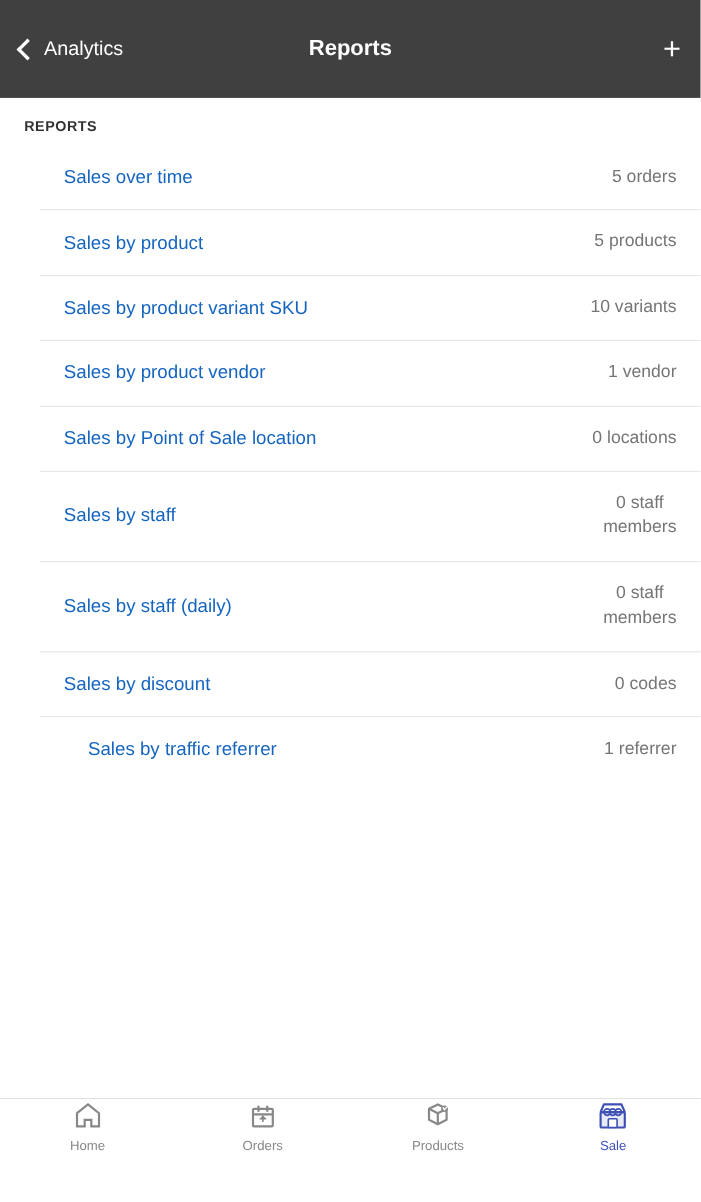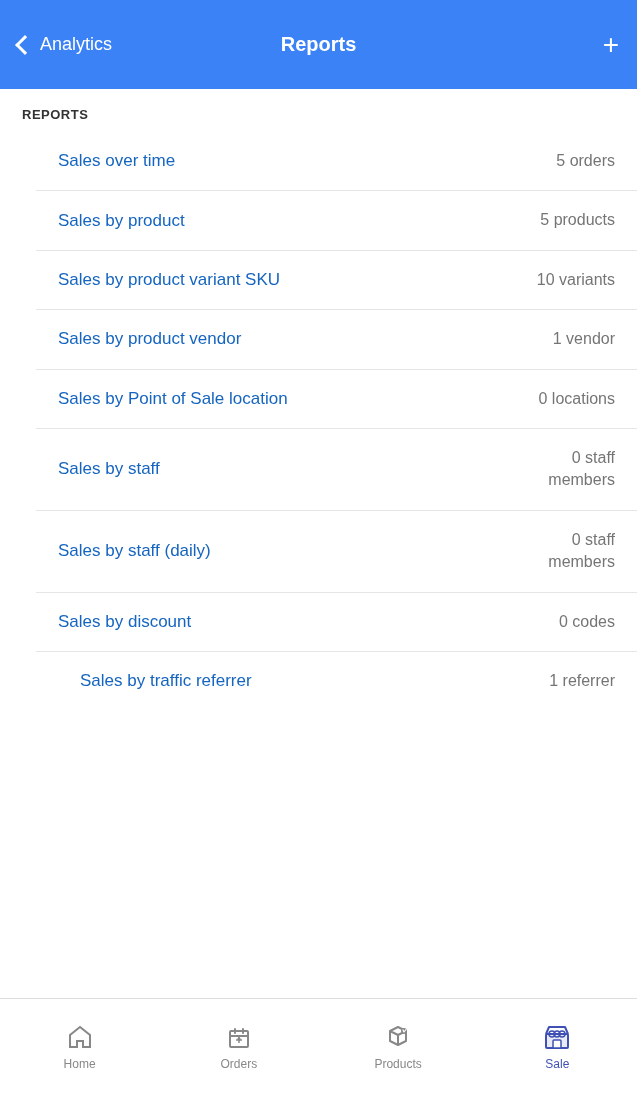--- a/index.html
+++ b/index.html
@@ -7,21 +7,21 @@
     body {
       font-family: -apple-system, BlinkMacSystemFont, 'Segoe UI', sans-serif;
       background: #fff;
       width: 637px;
       min-height: 1093px;
       overflow-x: hidden;
     }
 
     
     .header {
-      background: #3b82f6;
+      background: #404040;
       display: flex;
       align-items: center;
       justify-content: space-between;
       padding: 0 18px;
       height: 89px;
       position: relative;
     }
     .header-back {
       display: flex;
       align-items: center;
@@ -89,35 +89,34 @@
     }
     .report-name {
       font-size: 17px;
       color: #1565c0;
       max-width: 60%;
       line-height: 1.3;
     }
     .report-count {
       font-size: 16px;
       color: #757575;
-      text-align: right;
+      text-align: center;
       line-height: 1.4;
     }
 
     
     .bottom-nav {
       position: fixed;
       bottom: 0;
       left: 0;
       width: 637px;
       height: 95px;
       background: #fff;
       border-top: 1px solid #ddd;
       display: flex;
-      align-items: center;
       justify-content: space-around;
     }
     .nav-item {
       display: flex;
       flex-direction: column;
       align-items: center;
       gap: 5px;
       cursor: pointer;
       flex: 1;
     }

